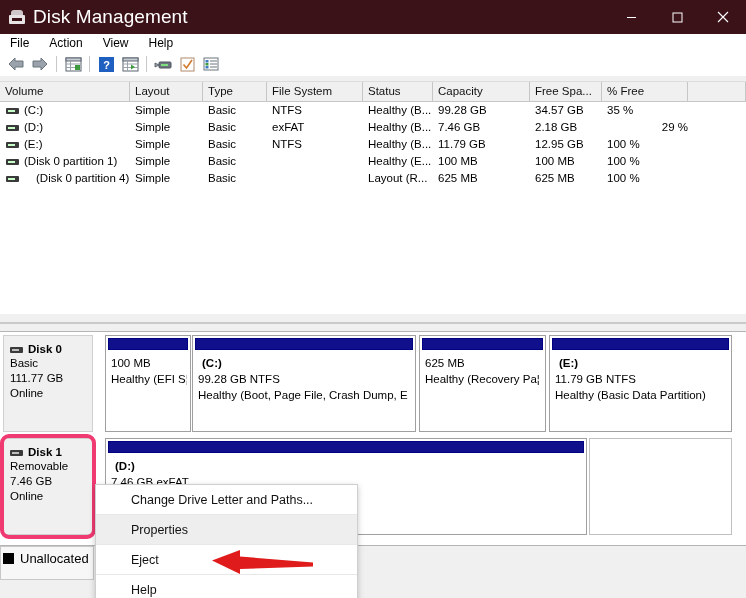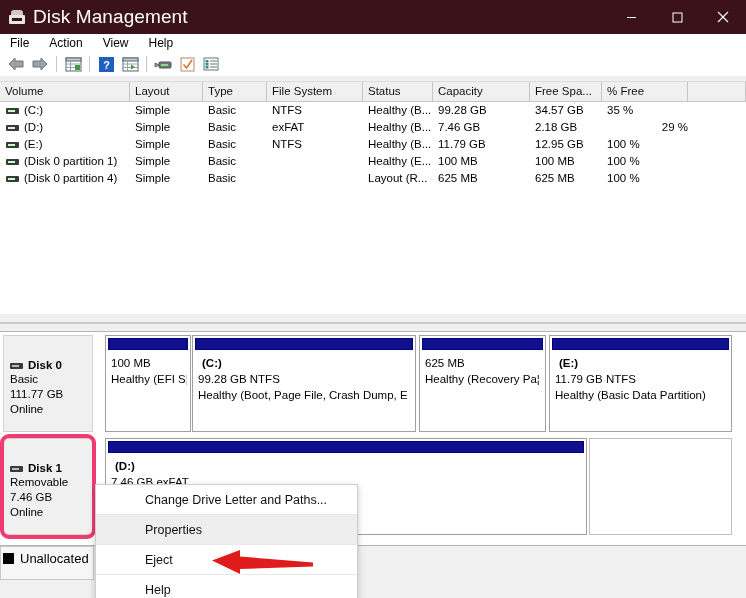--- a/index.html
+++ b/index.html
@@ -171,21 +171,21 @@
     background: #ffffff;
     border-top: 1px solid #b4b4b4;
     overflow: hidden;
   }
   .disk-label {
     position: absolute; left: 3px;
     width: 90px;
     background: #f0f0f0;
     border: 1px solid #d0d0d0;
     box-sizing: border-box;
-    padding: 22px 0 0 6px;
+    padding: 6px 0 0 6px;
   }
   .disk-label .dl-title {
     font-size: 11.5px; font-weight: bold; color: #000000;
     position: relative; padding-left: 18px;
     line-height: 14px;
   }
   .disk-label .dl-title .disk-glyph {
     position: absolute; left: 0; top: 5px;
     width: 13px; height: 6px;
     background: #3a3a3a;
@@ -280,21 +280,21 @@
     border: 1px solid #cfcfcf;
     box-shadow: 0 2px 6px rgba(0,0,0,.22);
     box-sizing: border-box;
     z-index: 40;
     overflow: hidden;
   }
   .ctx-item {
     position: relative;
     height: 30px; line-height: 30px;
     font-size: 12.5px; color: #111111;
-    padding-left: 49px;
+    padding-left: 35px;
     border-bottom: 1px solid #e8e8e8;
     white-space: nowrap;
     box-sizing: border-box;
   }
   .ctx-item.highlighted { background: #eeeeee; }
   .ctx-item.last { border-bottom: none; }
 
   
   .red-arrow {
     position: absolute;
@@ -455,21 +455,21 @@
           <div class="lv-cell" style="left: 130px; width: 73px;">Simple</div>
           <div class="lv-cell" style="left: 203px; width: 64px;">Basic</div>
           <div class="lv-cell" style="left: 267px; width: 96px;"></div>
           <div class="lv-cell" style="left: 363px; width: 70px;">Healthy (E...</div>
           <div class="lv-cell" style="left: 433px; width: 97px;">100 MB</div>
           <div class="lv-cell" style="left: 530px; width: 72px;">100 MB</div>
           <div class="lv-cell" style="left: 602px; width: 86px;">100 %</div>
         </div>
         <div class="lv-row">
           <div class="vol-icon"></div>
-          <div class="lv-cell" style="left: 0px; width: 130px; padding-left: 24px;">(Disk 0 partition 4)</div>
+          <div class="lv-cell" style="left: 12px; width: 130px; padding-left: 24px;">(Disk 0 partition 4)</div>
           <div class="lv-cell" style="left: 130px; width: 73px;">Simple</div>
           <div class="lv-cell" style="left: 203px; width: 64px;">Basic</div>
           <div class="lv-cell" style="left: 267px; width: 96px;"></div>
           <div class="lv-cell" style="left: 363px; width: 70px;">Layout (R...</div>
           <div class="lv-cell" style="left: 433px; width: 97px;">625 MB</div>
           <div class="lv-cell" style="left: 530px; width: 72px;">625 MB</div>
           <div class="lv-cell" style="left: 602px; width: 86px;">100 %</div>
         </div>
       </div>
   </div>

